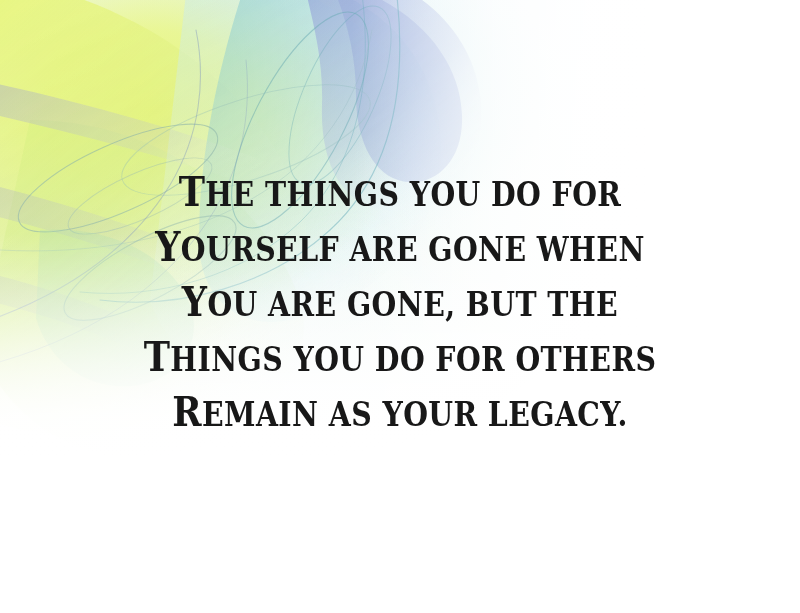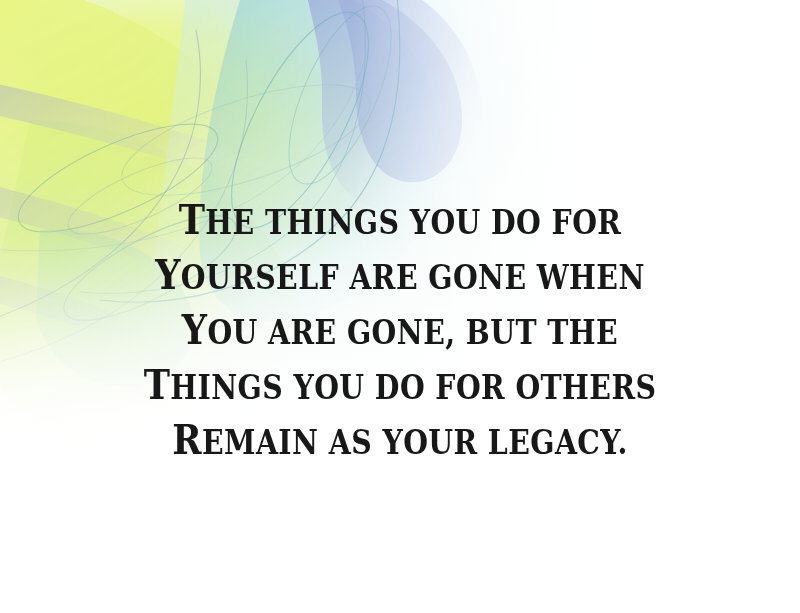--- a/index.html
+++ b/index.html
@@ -72,21 +72,20 @@
           #ffffff 82%);
   }
 
   
   #quote-block {
     position: absolute;
     left: 0;
     top: 166px;
     width: 800px;
     text-align: center;
-    margin-top: 28px;
   }
   .quote-line {
     font-family: "DejaVu Serif", serif;
     font-weight: 700;
     font-size: 41px;
     line-height: 53px;
     letter-spacing: 0.5px;
     color: #181818;
     white-space: nowrap;
     transform: scaleX(0.86);

